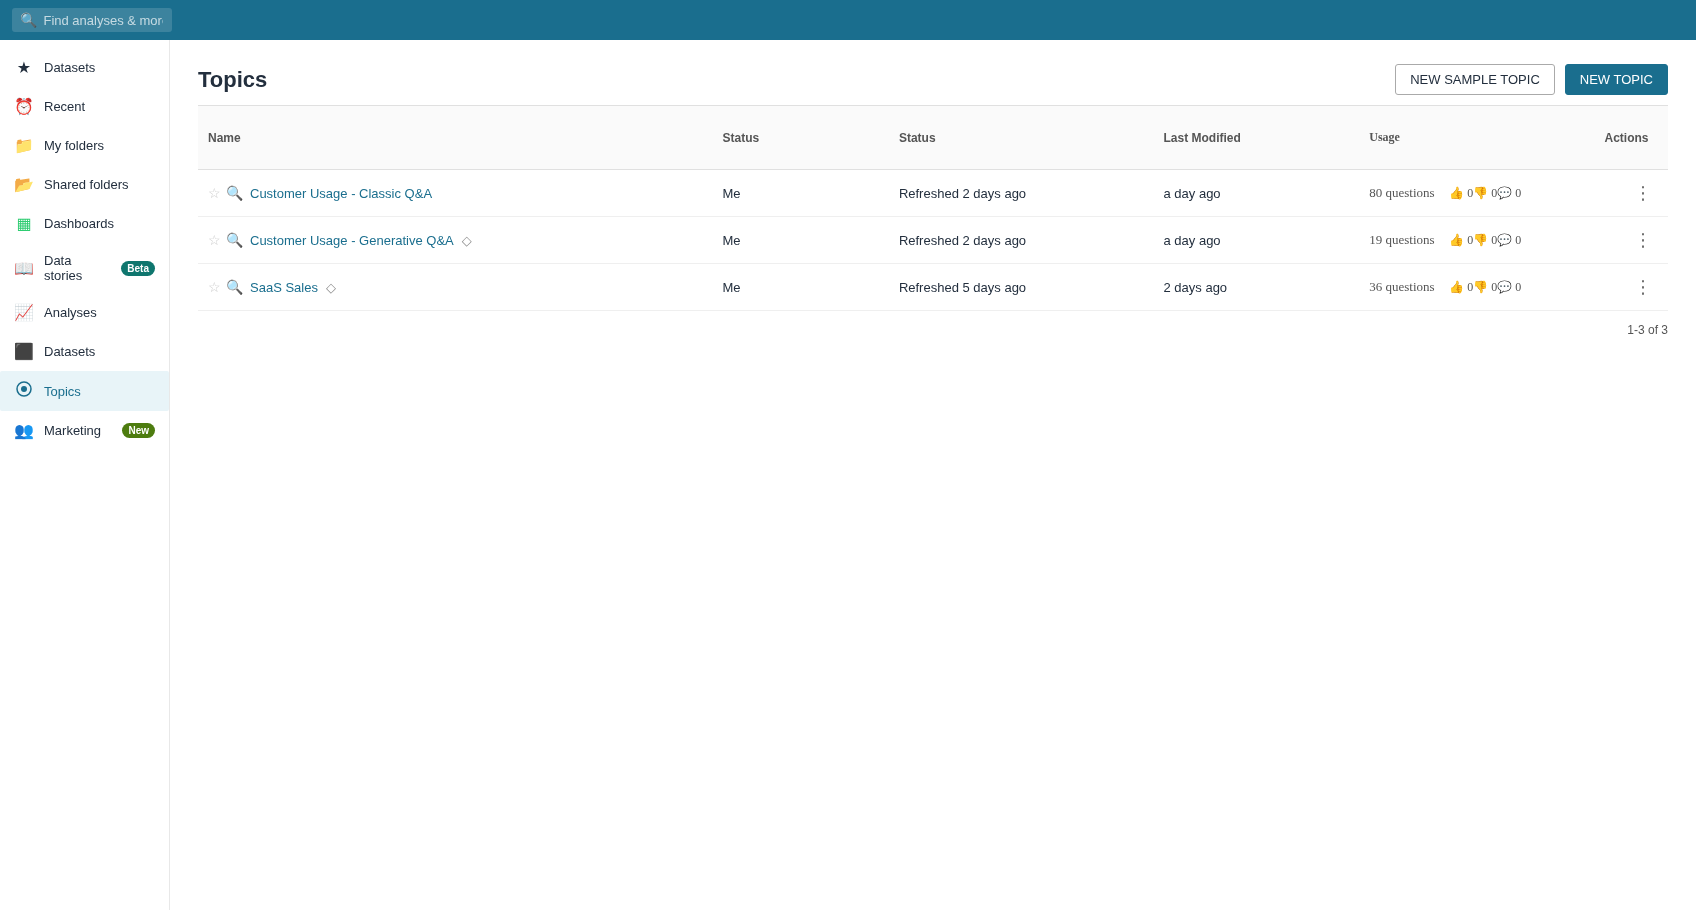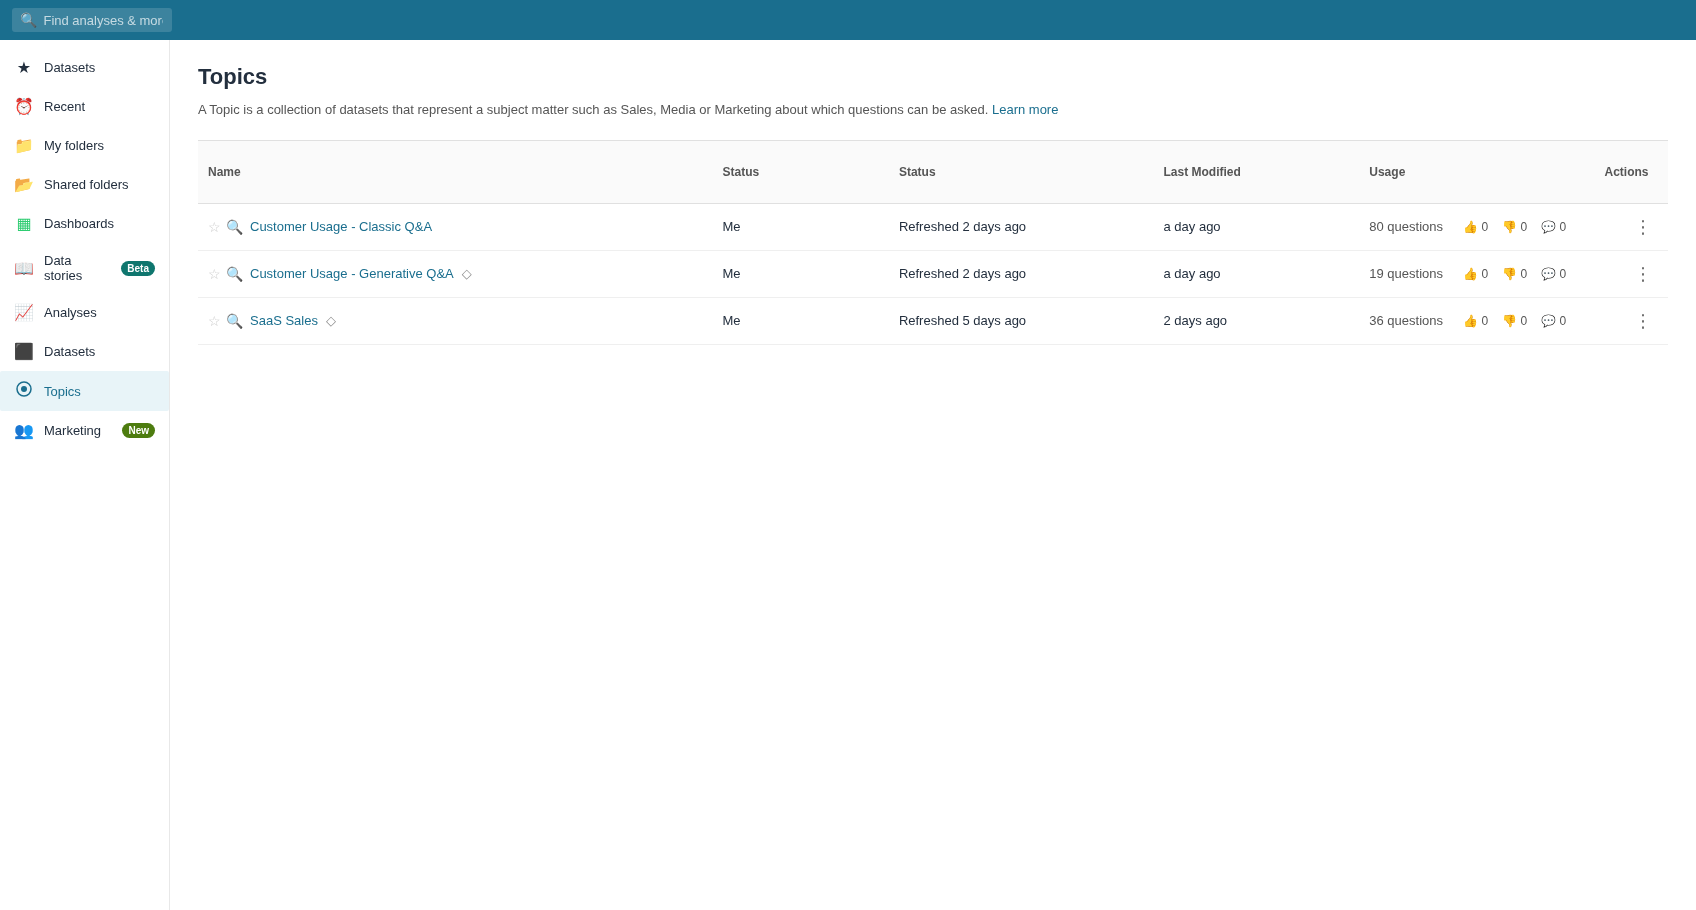--- a/index.html
+++ b/index.html
@@ -153,21 +153,20 @@
       align-items: center;
       gap: 6px;
     }
     .star-icon { color: #ccc; font-size: 14px; cursor: pointer; }
     .topic-link { color: #1a6e8e; text-decoration: none; font-size: 13px; }
     .shared-icon { color: #888; font-size: 13px; margin-left: 2px; }
 
     .usage-cell {
       display: flex;
       align-items: center;
-      gap: 14px;
     }
     .usage-count { color: #555; font-size: 13px; min-width: 80px; }
     .usage-stat {
       display: flex;
       align-items: center;
       gap: 4px;
       color: #555;
       font-size: 12px;
     }
 
@@ -187,21 +186,21 @@
       font-size: 12px;
       color: #555;
       margin-top: 12px;
     }
 
     
     .col-name { width: 35%; }
     .col-owner { width: 12%; }
     .col-status { width: 18%; }
     .col-modified { width: 14%; }
-    .col-usage { width: 16%; }
+    .col-usage { width: 16%; font-family: Liberation Serif, serif; }
     .col-actions { width: 5%; }
   </style>
 </head>
 <body>
 
 <div class="top-bar">
   <div class="search-container">
     <span class="search-icon-top">🔍</span>
     <input type="text" placeholder="Find analyses &amp; more" style="">
   </div>
@@ -255,26 +254,26 @@
     <div class="sidebar-item">
       <span class="icon" style="color:#555;">👥</span>
       <span class="label">Marketing</span>
       <span class="badge badge-new">New</span>
     </div>
   </nav>
 
   <main class="content">
     <div class="page-header">
       <h1 class="page-title">Topics</h1>
-    </div>
-
-    <p class="page-description">
-      <span>A Topic is a collection of datasets that represent a subject matter such as Sales, Media or Marketing about which questions can be asked.</span>
-      <a href="#">Learn more</a>
-    </p>
+      <div class="header-actions">
+        <button class="btn btn-outline">NEW SAMPLE TOPIC</button>
+        <button class="btn btn-primary">NEW TOPIC</button>
+      </div>
+    </div>
+
 
     <table class="topics-table">
       <thead>
         <tr>
           <th class="col-name">Name</th>
           <th class="col-owner">Status</th>
           <th class="col-status">Status</th>
           <th class="col-modified">Last Modified</th>
           <th class="col-usage">Usage</th>
           <th class="col-actions">Actions</th>
@@ -349,14 +348,15 @@
           <span class="usage-stat">💬 0</span>
         </div>
       </td>
       <td class="col-actions actions-cell">
         <button class="more-btn">⋮</button>
       </td>
     </tr>
         </tbody>
     </table>
 
+    <div class="pagination">1-3 of 3</div>
   </main>
 </div>
 
 </body></html>

